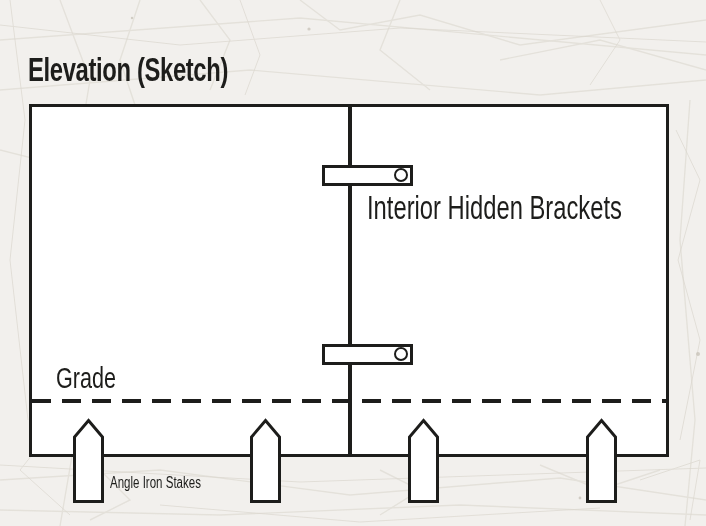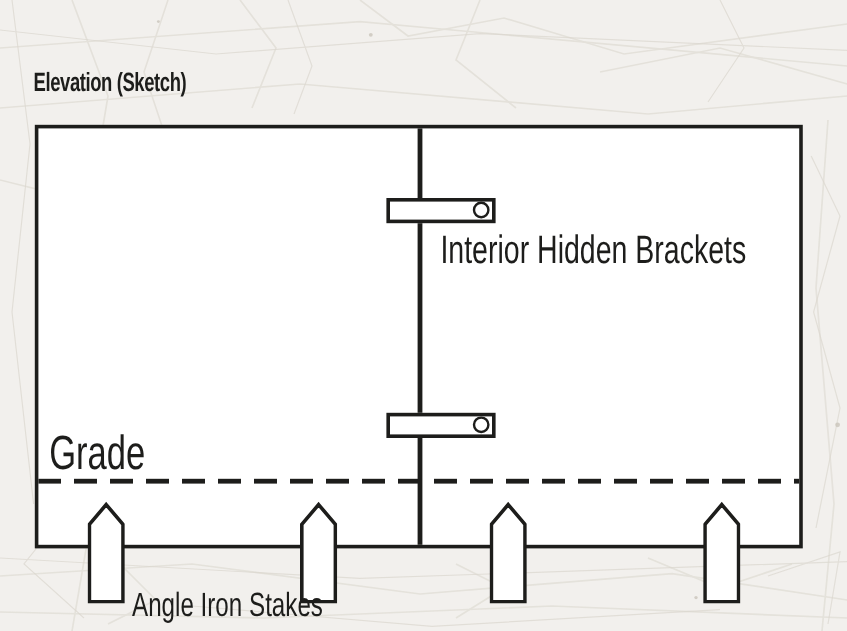--- a/index.html
+++ b/index.html
@@ -5,21 +5,21 @@
   html,body{margin:0;padding:0;}
   body{
     width:706px;height:526px;position:relative;overflow:hidden;
     background:#f2f0ed;
     font-family:"Liberation Sans", sans-serif;
     color:#1d1d1b;
   }
   .texture{position:absolute;left:0;top:0;z-index:0;}
   .sketch-title{
     position:absolute;left:28px;top:52px;z-index:3;
-    font-size:22px;line-height:34px;font-weight:bold;
+    font-size:34px;line-height:34px;font-weight:bold;
     letter-spacing:-0.5px;white-space:nowrap;text-align:right;
   }
   .condense{display:inline-block;transform:scaleX(0.72);transform-origin:0 0;}
   .condense-title{display:inline-block;transform:scaleX(0.70);transform-origin:0 0;}
   .panel{
     position:absolute;left:29px;top:104px;width:640px;height:353px;
     box-sizing:border-box;border:3px solid #1d1d1b;background:#ffffff;
     z-index:1;
   }
   .center-line{
@@ -38,22 +38,22 @@
     background:#ffffff;
   }
   .grade-line{
     position:absolute;left:0;top:292px;width:634px;height:4px;
     background:repeating-linear-gradient(to right,#1d1d1b 0 19px,transparent 19px 30px);
   }
   .label{
     position:absolute;z-index:4;white-space:nowrap;color:#1d1d1b;
   }
   .label-brackets{left:367px;top:194px;font-size:33px;line-height:28px;}
-  .label-grade{left:41px;top:363px;font-size:40px;line-height:30px;}
-  .label-stakes{left:110px;top:492px;font-size:28px;line-height:24px;}
+  .label-grade{left:56px;top:363px;font-size:30px;line-height:30px;}
+  .label-stakes{left:110px;top:471px;font-size:16px;line-height:24px;}
   .stake{position:absolute;top:418px;width:31px;height:85px;z-index:2;}
   .stake.s1{left:73px;}
   .stake.s2{left:250px;}
   .stake.s3{left:408px;}
   .stake.s4{left:586px;}
 </style>
 </head>
 <body>
 
 <svg class="texture" width="706" height="526" viewBox="0 0 706 526">

